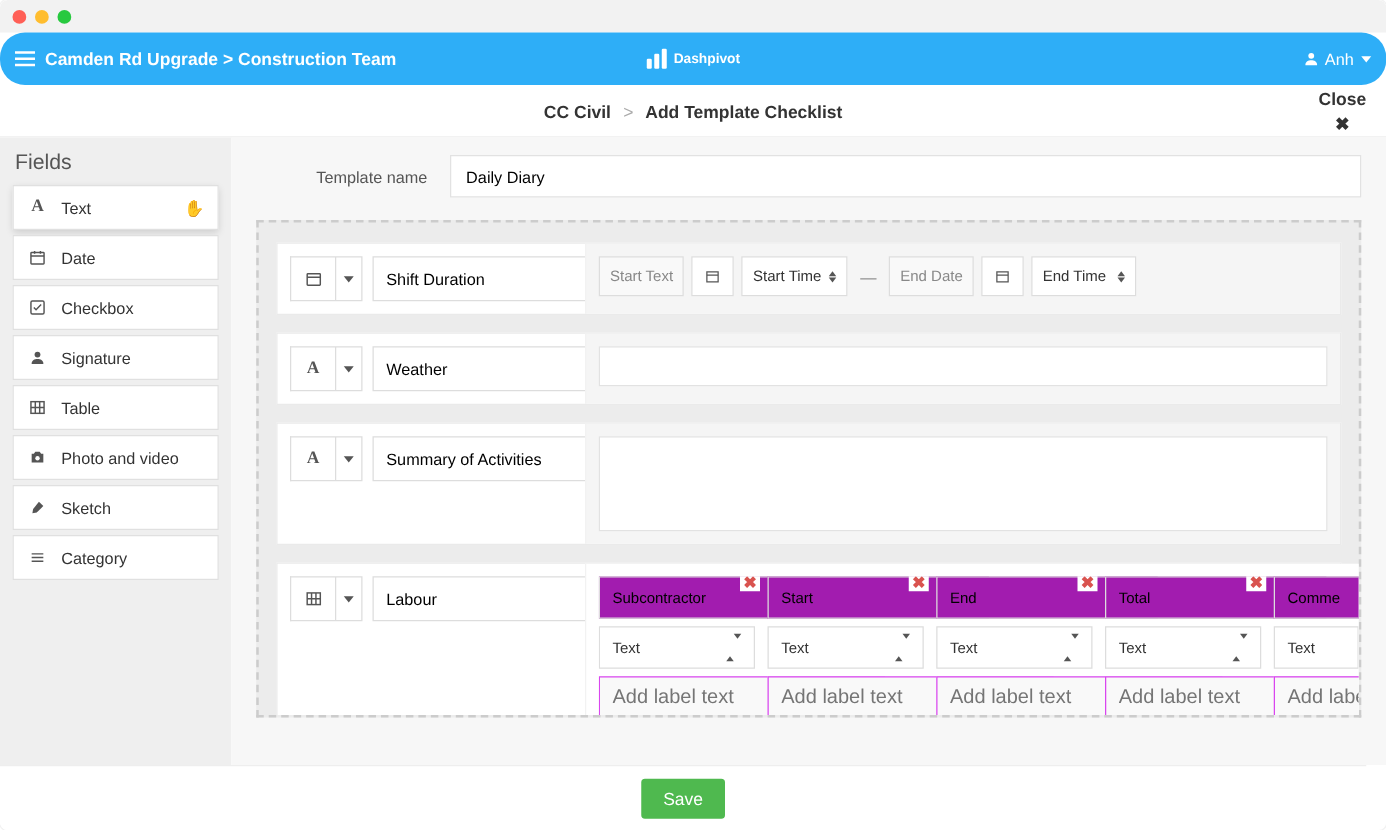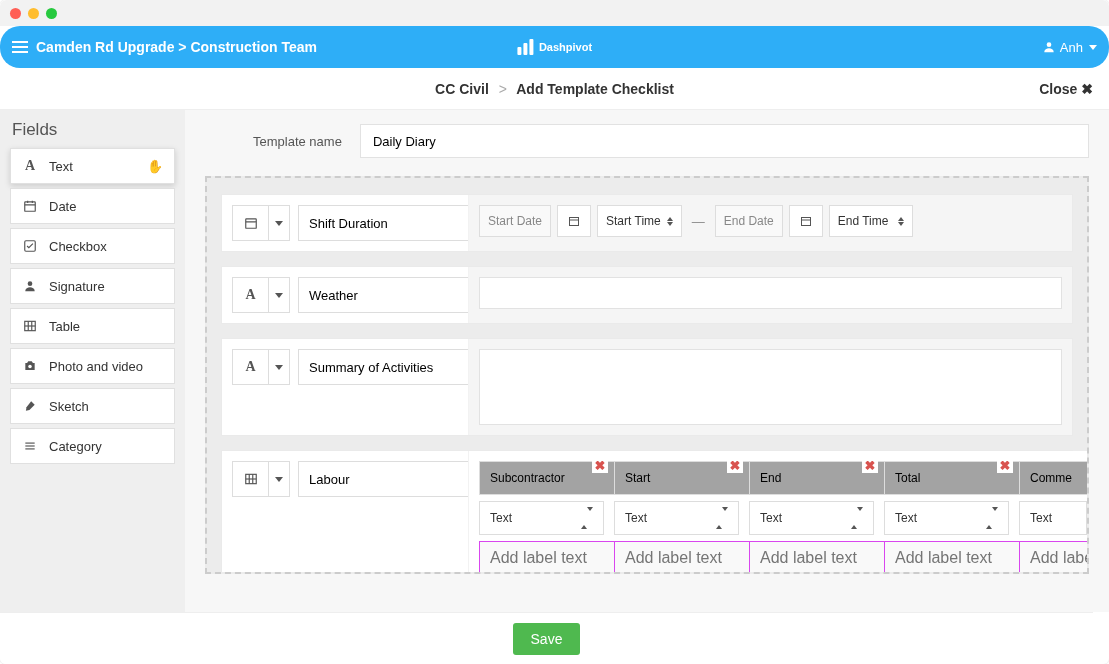--- a/index.html
+++ b/index.html
@@ -20,21 +20,21 @@
   .brand-icon span { display:inline-block; width:4px; background:#fff; border-radius:1px;}
   .brand-icon span:nth-child(1){height:8px;}
   .brand-icon span:nth-child(2){height:12px;}
   .brand-icon span:nth-child(3){height:16px;}
   .topbar-right { margin-left:auto; display:flex; align-items:center; gap:4px;}
   .user-icon { width:14px; height:14px; }
   .caret-down { width:0; height:0; border-left:4px solid transparent; border-right:4px solid transparent; border-top:5px solid #fff; margin-left:2px;}
   .subheader { height: 42px; background:#fff; display:flex; align-items:center; justify-content:center; position:relative; border-bottom:1px solid #eee;}
   .subheader-crumb { font-size:14px; font-weight:600; color:#333;}
   .subheader-crumb .sep { color:#aaa; padding:0 6px; font-weight:400;}
-  .close-btn { position:absolute; right:16px; font-size:14px; font-weight:600; display:flex; align-items:center; gap:4px;}
+  .close-btn { position:absolute; right:16px; font-size:14px; font-weight:600; display:flex; align-items:center; gap:4px;flex-direction:column;}
   .close-x { font-weight:bold; }
   .content { display:flex; height: calc(664px - 26px - 42px - 42px - 52px); }
   .sidebar { width:185px; background:#efefef; padding:10px; }
   .sidebar-title { font-size:17px; color:#555; margin-bottom:8px; padding-left:2px;}
   .field-list { display:flex; flex-direction:column; gap:4px;}
   .field-item { background:#fff; border:1px solid #e0e0e0; height:36px; display:flex; align-items:center; gap:10px; padding:0 10px; font-size:13px; cursor:grab; position:relative;}
   .field-item.dragging { box-shadow:0 2px 6px rgba(0,0,0,0.15);}
   .field-icon { width:18px; display:flex; justify-content:center; color:#555; font-size:14px;}
   .grab-icon { position:absolute; right:10px; color:#aaa; font-size:13px;}
   .main { flex:1; background:#f7f7f7; padding:14px 20px 0 20px; overflow:hidden; position:relative;}
@@ -56,21 +56,21 @@
   .date-input.cal-only { width:34px; justify-content:center; background:#fff; padding:0;}
   .select-input { height:32px; border:1px solid #ddd; background:#fff; display:flex; align-items:center; justify-content:space-between; padding:0 8px; font-size:12px; min-width:84px; gap:6px;}
   .select-input .caret-stack { display:flex; flex-direction:column; gap:1px;}
   .caret-stack .up {width:0;height:0;border-left:3px solid transparent;border-right:3px solid transparent;border-bottom:4px solid #555;}
   .caret-stack .dn {width:0;height:0;border-left:3px solid transparent;border-right:3px solid transparent;border-top:4px solid #555;}
   .dash-sep { color:#888; padding:0 4px;}
   .text-area { height:46px; border:1px solid #e2e2e2; background:#fff;}
   .tall .text-area { height:76px;}
   .table-cols { display:flex; gap:10px; overflow:hidden;}
   .tcol { width:125px; flex-shrink:0; position:relative;}
-  .tcol-header { height:34px; border:1px solid #ddd; background:#a3a3a3; display:flex; align-items:center; padding:0 10px; font-size:12px; margin-bottom:6px;}
+  .tcol-header { height:34px; border:1px solid #ddd; background:#a21caf; display:flex; align-items:center; padding:0 10px; font-size:12px; margin-bottom:6px;}
   .tcol-remove { position:absolute; top:-4px; right:-4px; color:#d9534f; font-size:13px; font-weight:bold; background:#fff; width:16px; height:16px; display:flex; align-items:center; justify-content:center;}
   .tcol-type { height:34px; border:1px solid #ddd; background:#fff; display:flex; align-items:center; justify-content:space-between; padding:0 10px; font-size:12px; margin-bottom:6px;}
   .tcol-label { height:34px; border:1px solid #d946ef; background:#f9f9f9; display:flex; align-items:center; padding:0 10px; font-size:16px; color:#000000;}
   .tcol.last { width:68px;}
   .footer { height:52px; background:#fff; display:flex; align-items:center; justify-content:center; border-top:1px solid #eee; position:absolute; bottom:0; left:0; right:16px;}
   .save-btn { background:#4fb94f; color:#fff; border:none; height:32px; padding:0 18px; font-size:14px; border-radius:3px; font-weight:500;}
   svg { display:block; }
 </style>
 </head>
 <body>
@@ -225,21 +225,21 @@
                 </div>
               <div class="pill-caret">
                   <span class="caret"></span>
                 </div>
             </div>
             <input class="block-name-input" value="Shift Duration" style="">
           </div>
           <div class="block-right">
             <div class="date-row">
               <div class="date-input">
-                  <span>Start Date</span>
+                  <span>Start Text</span>
                 </div>
               <div class="date-input cal-only">
                   <svg width="12" height="12" viewBox="0 0 24 24" fill="none" stroke="#555" stroke-width="2">
                     <rect x="3" y="5" width="18" height="16"></rect>
                     <line x1="3" y1="10" x2="21" y2="10"></line>
                   </svg>
                 </div>
               <div class="select-input">
                   <span>Start Time</span>
                   <span class="caret-stack">

